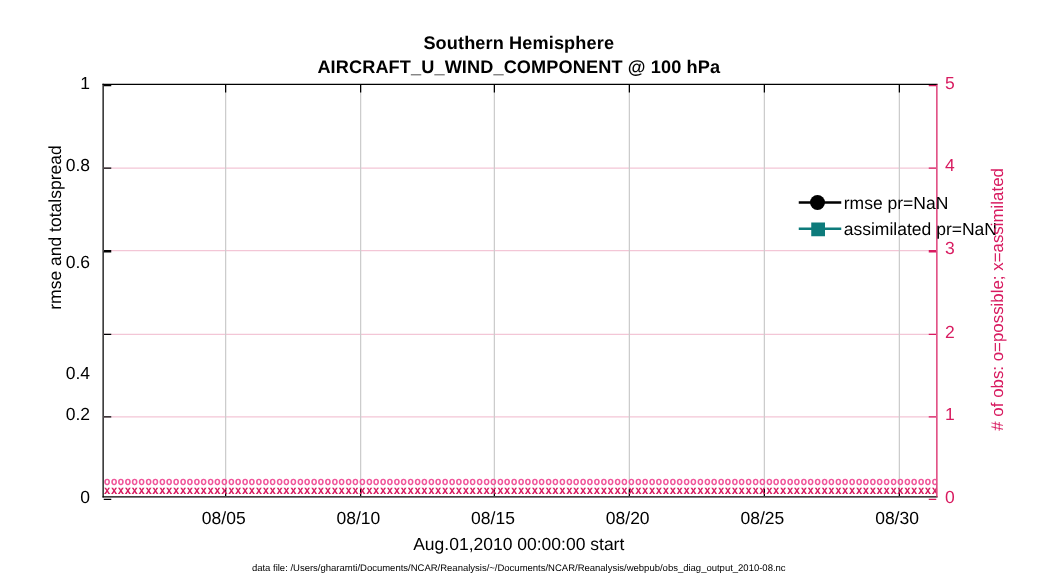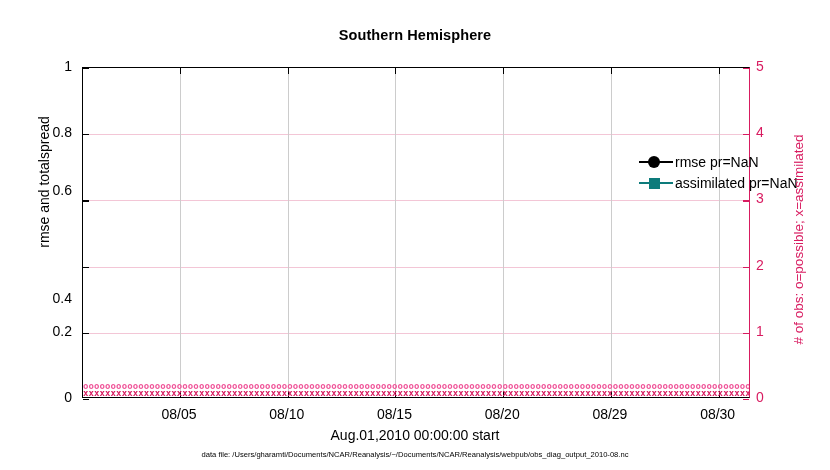--- a/index.html
+++ b/index.html
@@ -243,20 +243,21 @@
     font-size: 14px;
     white-space: nowrap;
     color: #000000;
   }
 </style>
 </head>
 <body>
 
 <div id="title-block">
   <div id="title-line-1">Southern Hemisphere</div>
+  <div id="title-line-2">AIRCRAFT_U_WIND_COMPONENT @ 100 hPa</div>
 </div>
 
 <div id="plot-area">
 
   <div id="grid-layer">
       <div class="grid-h" style="top: 264.8px;"></div>
       <div class="grid-h" style="top: 198.6px;"></div>
       <div class="grid-h" style="top: 132.4px;"></div>
       <div class="grid-h" style="top: 66.2px;"></div>
       <div class="grid-v" style="left: 96.9936px;"></div>
@@ -316,30 +317,30 @@
   </div>
 </div>
 
 <div id="axis-label-layer">
     <div class="ylabel-left" style="top: 389px;">0</div>
     <div class="ylabel-right" style="top: 389px;">0</div>
     <div class="ylabel-left" style="top: 322.8px;">0.2</div>
     <div class="ylabel-right" style="top: 322.8px;">1</div>
     <div class="ylabel-left" style="top: 256.6px; margin-top: 33px;">0.4</div>
     <div class="ylabel-right" style="top: 256.6px;">2</div>
-    <div class="ylabel-left" style="top: 182px;">0.6</div>
+    <div class="ylabel-left" style="top: 201px;">0.6</div>
     <div class="ylabel-right" style="top: 190.4px;">3</div>
     <div class="ylabel-left" style="top: 124.2px;">0.8</div>
     <div class="ylabel-right" style="top: 124.2px;">4</div>
     <div class="ylabel-left" style="top: 58px;">1</div>
     <div class="ylabel-right" style="top: 58px;">5</div>
     <div class="xlabel-tick" style="left: 178.994px;">08/05</div>
     <div class="xlabel-tick" style="left: 286.742px;">08/10</div>
     <div class="xlabel-tick" style="left: 394.424px;">08/15</div>
     <div class="xlabel-tick" style="left: 502.172px;">08/20</div>
-    <div class="xlabel-tick" style="left: 609.92px;">08/29</div>
+    <div class="xlabel-tick" style="left: 609.92px;">08/25</div>
     <div class="xlabel-tick" style="left: 717.669px;">08/30</div>
   </div>
 
 <div id="y-axis-title-left">rmse and totalspread</div>
 <div id="y-axis-title-right"># of obs: o=possible; x=assimilated</div>
 <div id="x-axis-title">Aug.01,2010 00:00:00 start</div>
 <div id="data-file-note">data file: /Users/gharamti/Documents/NCAR/Reanalysis/~/Documents/NCAR/Reanalysis/webpub/obs_diag_output_2010-08.nc</div>
 
 </body></html>

